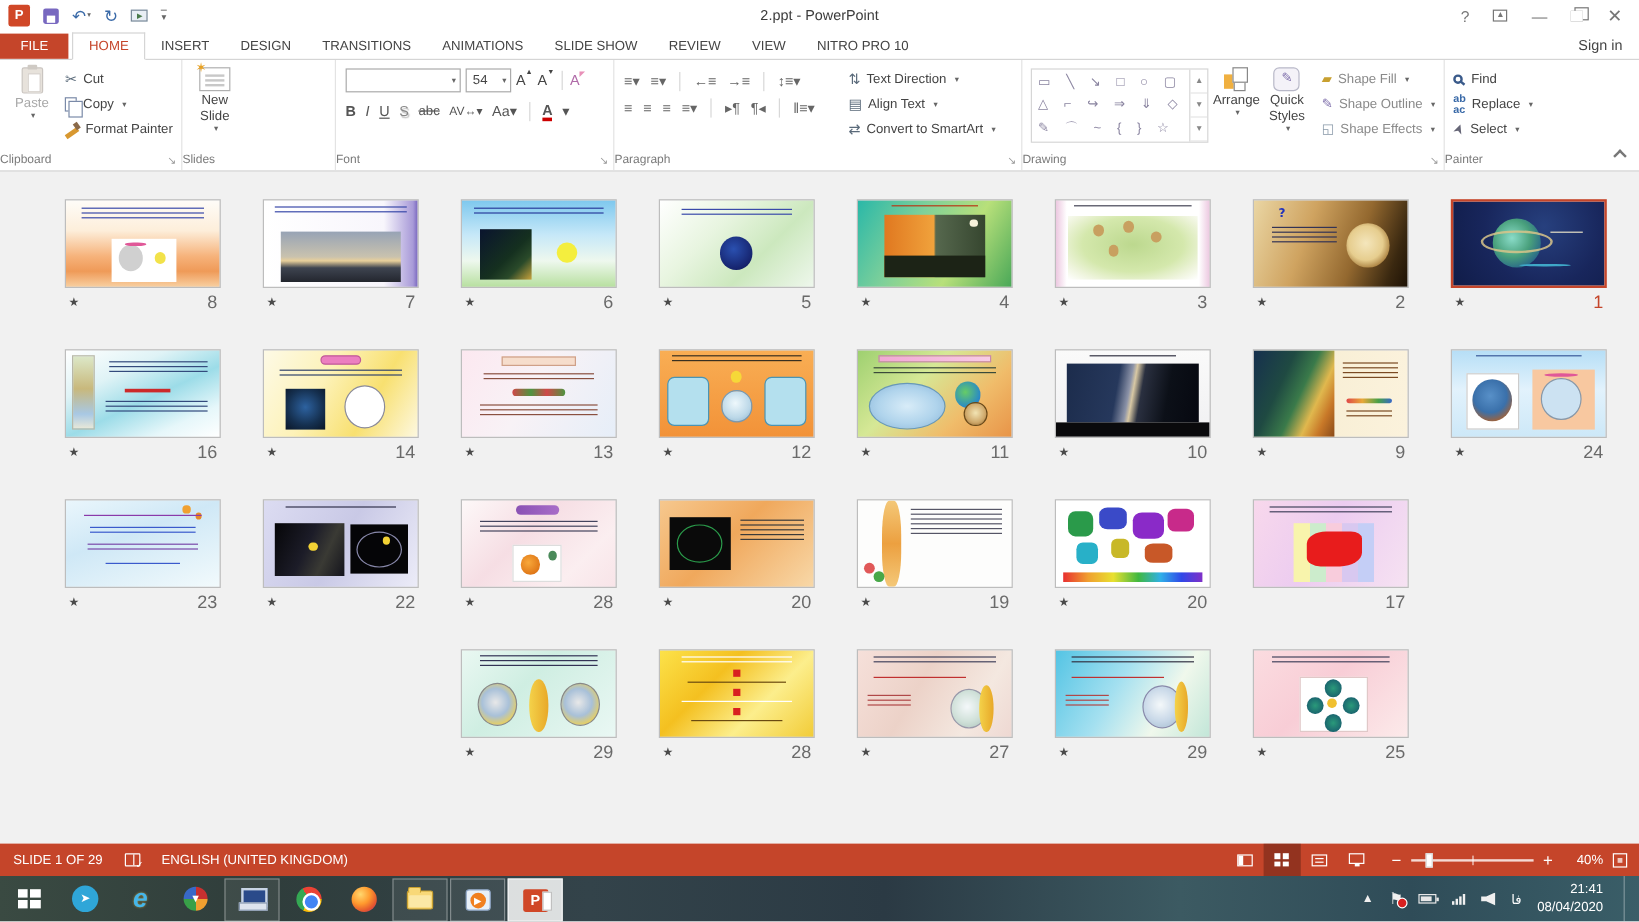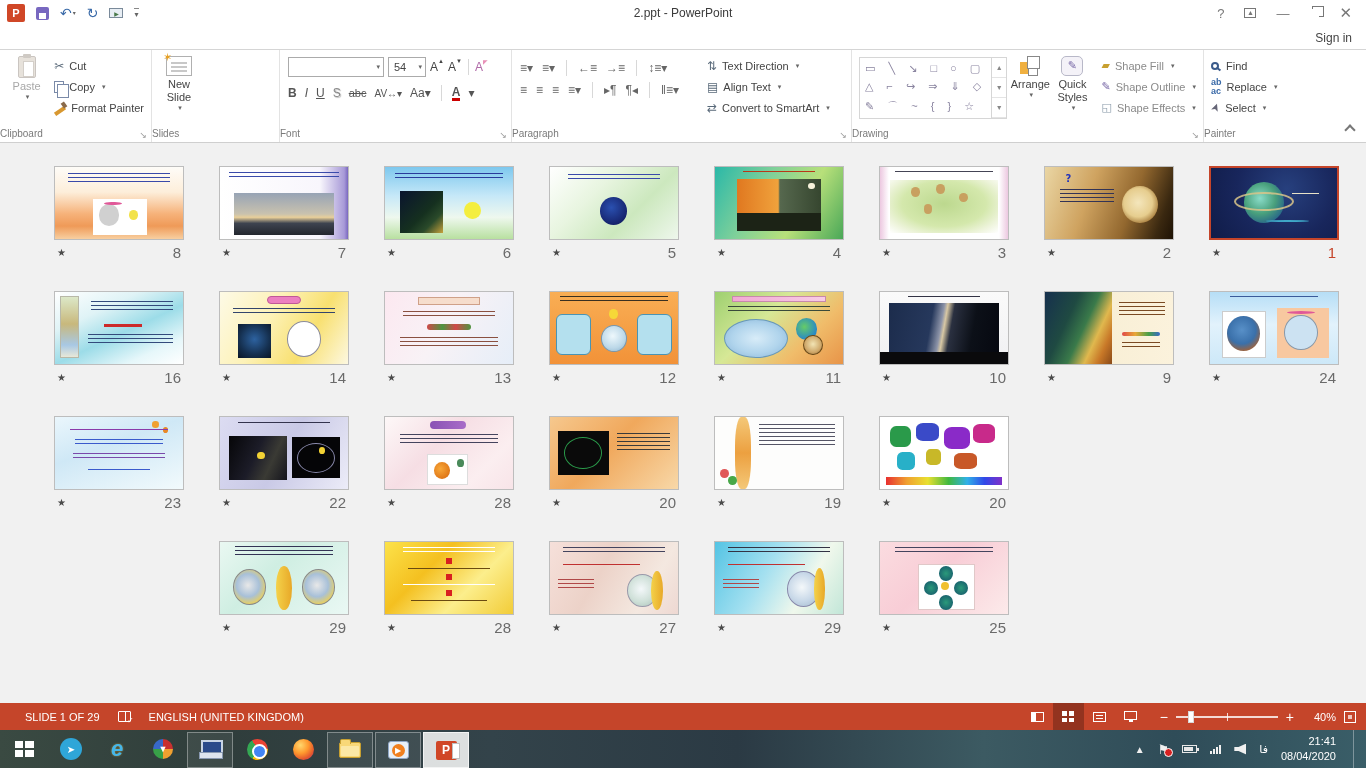--- a/index.html
+++ b/index.html
@@ -88,21 +88,21 @@
   .sorter{height:560px;background:#F1F1F1;overflow:hidden}
   .grid{display:grid;grid-template-columns:repeat(8,130px);column-gap:35px;row-gap:27px;padding:23px 27px 0 54px}
   .cell{width:130px}
   .thumb{width:130px;height:74px;background:#fff;border:1px solid #BDBDBD;position:relative;overflow:hidden}
   .thumb.sel{border:2px solid var(--accent)}
   .slab{display:flex;justify-content:space-between;align-items:center;height:24px;padding:0 3px;font-size:15px;color:#6a6a6a}
   .star{font-size:10px;color:#4a4a4a;width:14px}
   .snum.selnum{color:var(--accent)}
   
   .sb{height:27px;background:var(--accent);color:#fff;display:flex;align-items:center;font-size:11px}
-  .sbleft{display:flex;align-items:center;gap:18px;padding-left:25px}
+  .sbleft{display:flex;align-items:center;gap:18px;padding-left:11px}
   .ic-book{width:13px;height:11px;border:1px solid #fff;border-radius:1px;position:relative;display:inline-block}
   .ic-book::before{content:'';position:absolute;left:6px;top:0;bottom:0;width:1px;background:#fff}
   .ic-book::after{content:'✓';position:absolute;right:-4px;bottom:-4px;font-size:8px;color:#fff}
   .sbright{margin-left:auto;display:flex;align-items:center}
   .sbview{width:31px;height:27px;display:flex;align-items:center;justify-content:center}
   .sbview.active{background:rgba(0,0,0,.25)}
   .ic-vnorm{width:13px;height:10px;border:1px solid #fff;position:relative}
   .ic-vnorm::before{content:'';position:absolute;left:0;top:0;bottom:0;width:4px;background:#fff}
   .ic-vsort{width:12px;height:11px;display:grid;grid-template-columns:1fr 1fr;gap:2px}
   .ic-vsort i{background:#fff}
@@ -172,20 +172,32 @@
   <div class="winctl">
     <span>?</span>
     <span class="ic-ribopt">▲</span>
     <span>—</span>
     <span class="ic-restore"></span>
     <span style="font-size:15px">✕</span>
   </div>
 </div>
 
 <div class="tabrow">
+  <div class="tabs">
+      <div class="tab file">FILE</div>
+      <div class="tab active">HOME</div>
+      <div class="tab">INSERT</div>
+      <div class="tab">DESIGN</div>
+      <div class="tab">TRANSITIONS</div>
+      <div class="tab">ANIMATIONS</div>
+      <div class="tab">SLIDE SHOW</div>
+      <div class="tab">REVIEW</div>
+      <div class="tab">VIEW</div>
+      <div class="tab">NITRO PRO 10</div>
+    </div>
   <div class="signin">Sign in</div>
 </div>
 
 <div class="ribbon">
 
   <div class="rgroup" style="width:152px">
     <div class="bigbtn disabled">
       <span class="ic-paste"></span>
       <span>Paste</span>
         <span class="dd">▾</span>
@@ -718,20 +730,34 @@
           <div style="position: absolute; left: 50%; top: 14%; width: 20%; height: 30%; background: rgb(138, 42, 200); border-radius: 30%;"></div>
           <div style="position: absolute; left: 73%; top: 10%; width: 17%; height: 26%; background: rgb(200, 42, 138); border-radius: 30%;"></div>
           <div style="position: absolute; left: 13%; top: 48%; width: 14%; height: 26%; background: rgb(40, 176, 200); border-radius: 30%;"></div>
           <div style="position: absolute; left: 36%; top: 44%; width: 12%; height: 22%; background: rgb(200, 184, 40); border-radius: 30%;"></div>
           <div style="position: absolute; left: 58%; top: 50%; width: 18%; height: 22%; background: rgb(200, 88, 40); border-radius: 30%;"></div>
           <div style="position: absolute; left: 5%; top: 84%; width: 90%; height: 10%; background: linear-gradient(90deg, rgb(232, 48, 48) 0%, rgb(240, 160, 48) 18%, rgb(232, 224, 48) 36%, rgb(64, 184, 64) 54%, rgb(48, 176, 232) 70%, rgb(48, 72, 232) 85%, rgb(128, 48, 200) 100%);"></div>
         </div>
         <div class="slab">
           <span class="star">★</span>
           <span class="snum">20</span>
+        </div>
+      </div>
+      <div class="cell">
+        <div class="thumb" style="background: linear-gradient(120deg, rgb(248, 216, 236) 0%, rgb(236, 204, 240) 45%, rgb(246, 226, 242) 100%);">
+          <div style="position: absolute; left: 10%; top: 7%; width: 80%;">
+            <div style="height: 1px; margin-bottom: 3px; background: rgb(68, 68, 94);"></div>
+            <div style="height: 1px; margin-bottom: 3px; background: rgb(68, 68, 94);"></div>
+          </div>
+          <div style="position: absolute; left: 26%; top: 26%; width: 52%; height: 68%; background: linear-gradient(90deg, rgb(248, 244, 172) 0%, rgb(248, 244, 172) 20%, rgb(204, 236, 204) 20%, rgb(204, 236, 204) 40%, rgb(248, 204, 220) 40%, rgb(248, 204, 220) 60%, rgb(216, 200, 240) 60%, rgb(216, 200, 240) 80%, rgb(196, 206, 246) 80%, rgb(196, 206, 246) 100%);"></div>
+          <div style="position: absolute; left: 34%; top: 36%; width: 36%; height: 40%; background: rgb(232, 28, 28); border-radius: 35% 20% 40% 25%;"></div>
+        </div>
+        <div class="slab">
+          <span class="star"></span>
+          <span class="snum">17</span>
         </div>
       </div>
       <div class="cell"></div>
       <div class="cell"></div>
       <div class="cell"></div>
       <div class="cell">
         <div class="thumb" style="background: linear-gradient(135deg, rgb(234, 248, 242) 0%, rgb(207, 238, 226) 40%, rgb(234, 248, 244) 100%);">
           <div style="position: absolute; left: 12%; top: 6%; width: 76%;">
             <div style="height: 1px; margin-bottom: 3px; background: rgb(51, 51, 85);"></div>
             <div style="height: 1px; margin-bottom: 3px; background: rgb(51, 51, 85);"></div>

